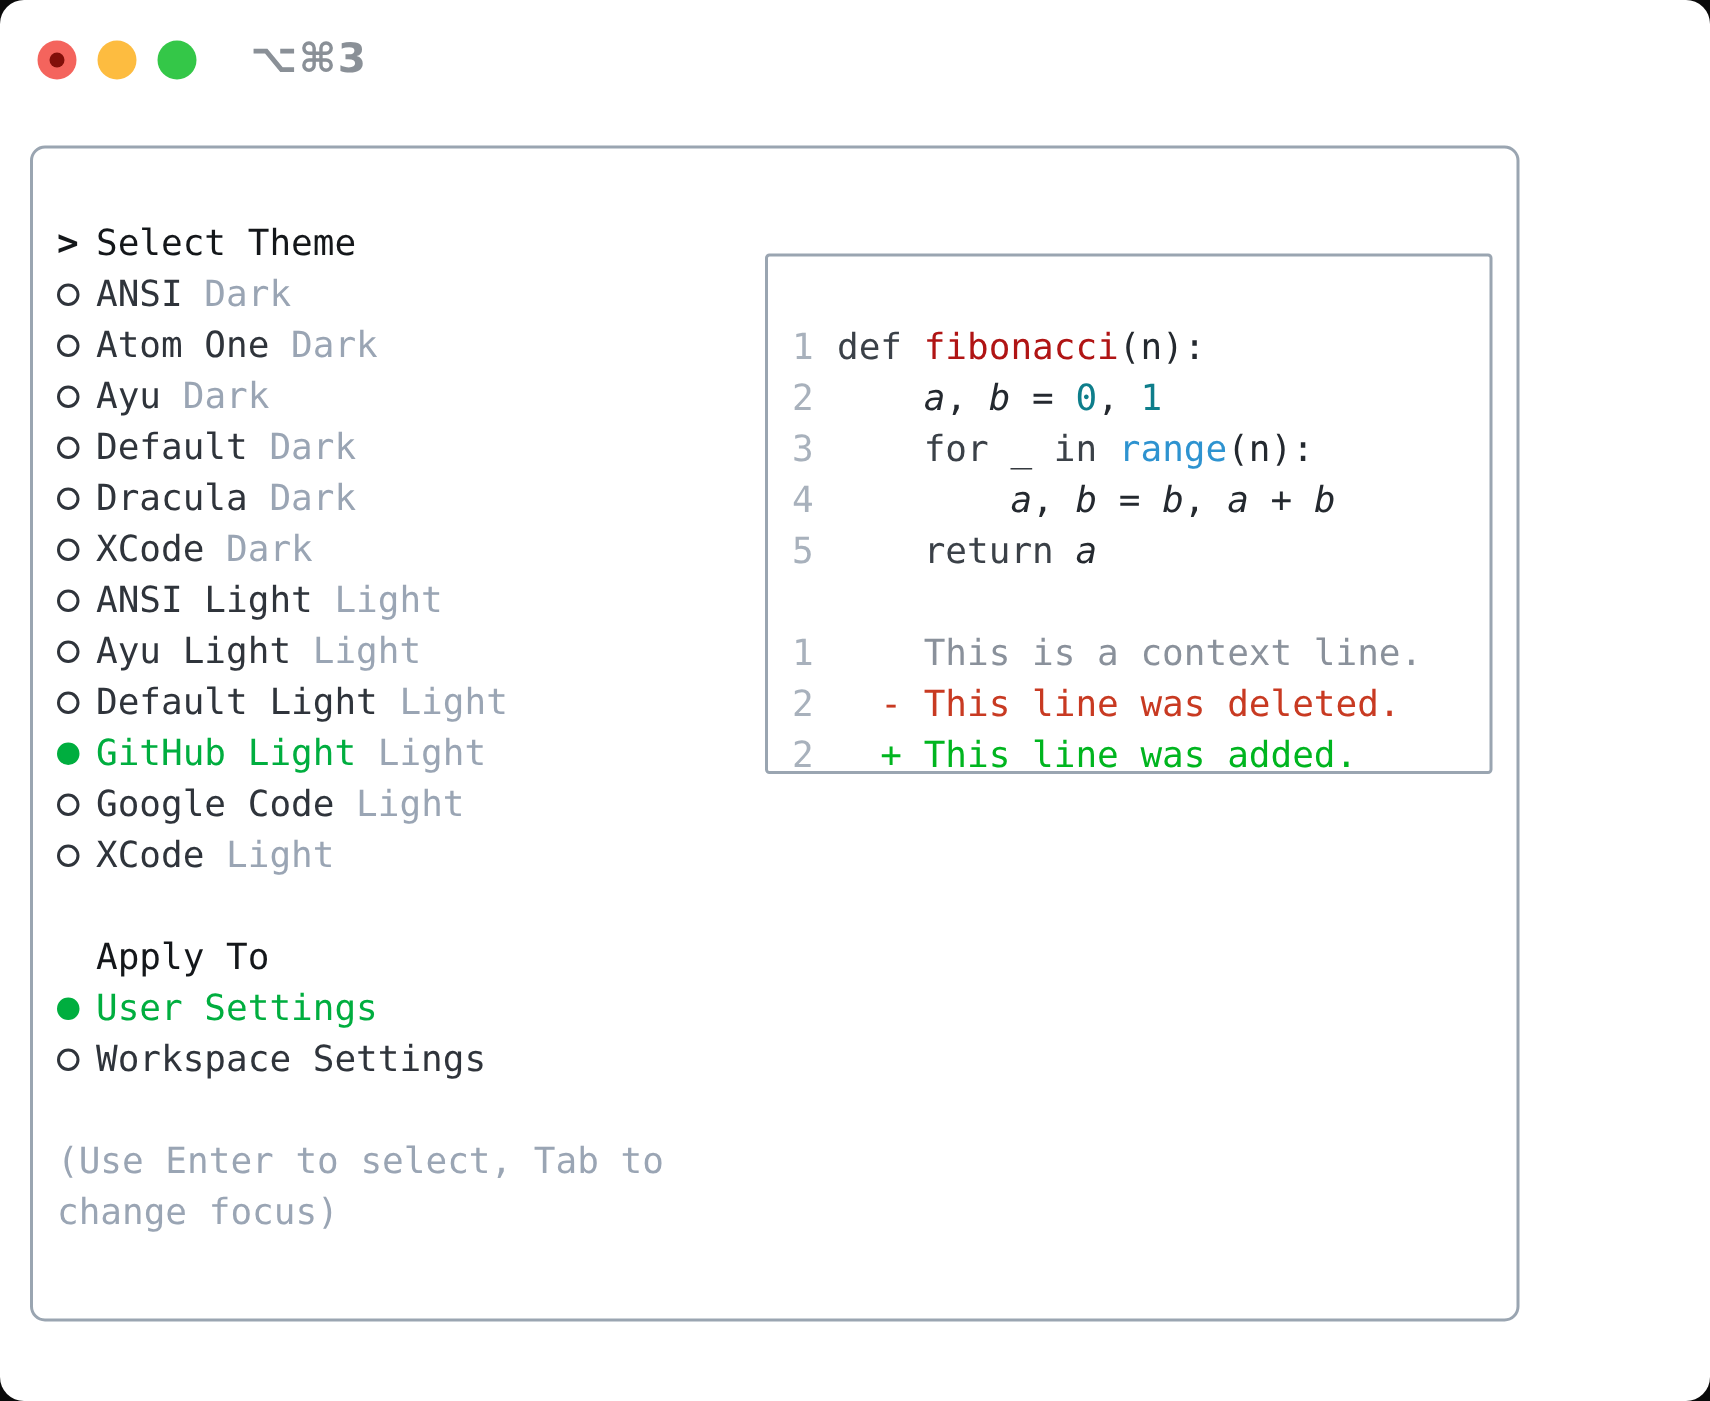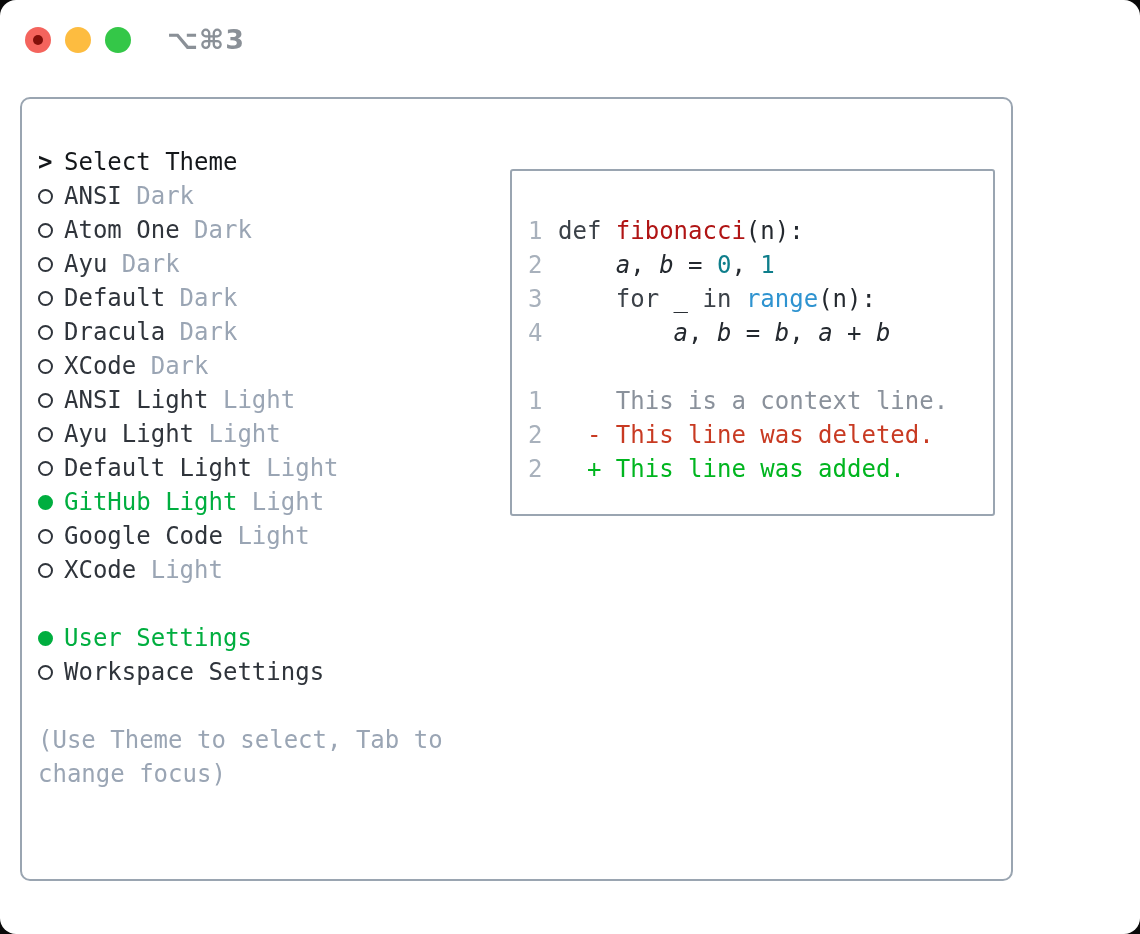--- a/index.html
+++ b/index.html
@@ -98,38 +98,43 @@
           <div class="row"><span class="marker"><span class="circle"></span></span><span class="item-name">ANSI Light</span><span class="item-tag"> Light</span></div>
           <div class="row"><span class="marker"><span class="circle"></span></span><span class="item-name">Ayu Light</span><span class="item-tag"> Light</span></div>
           <div class="row"><span class="marker"><span class="circle"></span></span><span class="item-name">Default Light</span><span class="item-tag"> Light</span></div>
           <div class="row"><span class="marker"><span class="circle sel"></span></span><span class="item-name sel">GitHub Light</span><span class="item-tag"> Light</span></div>
           <div class="row"><span class="marker"><span class="circle"></span></span><span class="item-name">Google Code</span><span class="item-tag"> Light</span></div>
           <div class="row"><span class="marker"><span class="circle"></span></span><span class="item-name">XCode</span><span class="item-tag"> Light</span></div>
         </div>
 
       <div class="spacer"></div>
 
+      <div class="row">
+        <span class="marker"></span>
+        <span class="panel-title" style="font-weight:normal;">Apply To</span>
+      </div>
 
       <div id="apply-list">
           <div class="row"><span class="marker"><span class="circle sel"></span></span><span class="item-name sel">User Settings</span></div>
           <div class="row"><span class="marker"><span class="circle"></span></span><span class="item-name">Workspace Settings</span></div>
         </div>
 
       <div class="spacer"></div>
 
-      <div class="hint">(Use Theme to select, Tab to change focus)</div>
+      <div class="hint">(Use Enter to select, Tab to change focus)</div>
     </div>
 
     <div class="right-panel">
       <div class="preview-box">
         <div id="preview-lines">
             <div class="line"><span class="ln">1</span><span class="seg-keyword">def </span><span class="seg-function">fibonacci</span><span class="seg-plain">(n):</span></div>
             <div class="line"><span class="ln">2</span><span class="seg-plain">    </span><span class="seg-variable">a</span><span class="seg-plain">, </span><span class="seg-variable">b</span><span class="seg-plain"> = </span><span class="seg-number">0</span><span class="seg-plain">, </span><span class="seg-number">1</span></div>
             <div class="line"><span class="ln">3</span><span class="seg-plain">    </span><span class="seg-keyword">for</span><span class="seg-plain"> _ </span><span class="seg-keyword">in</span><span class="seg-plain"> </span><span class="seg-builtin">range</span><span class="seg-plain">(n):</span></div>
             <div class="line"><span class="ln">4</span><span class="seg-plain">        </span><span class="seg-variable">a</span><span class="seg-plain">, </span><span class="seg-variable">b</span><span class="seg-plain"> = </span><span class="seg-variable">b</span><span class="seg-plain">, </span><span class="seg-variable">a</span><span class="seg-plain"> + </span><span class="seg-variable">b</span></div>
+            <div class="line"><span class="ln">5</span><span class="seg-plain">    </span><span class="seg-keyword">return</span><span class="seg-plain"> </span><span class="seg-variable">a</span></div>
             <div class="line"><span class="ln"></span></div>
             <div class="line"><span class="ln">1</span><span class="seg-context">    This is a context line.</span></div>
             <div class="line"><span class="ln">2</span><span class="seg-deleted">  - This line was deleted.</span></div>
             <div class="line"><span class="ln">2</span><span class="seg-added">  + This line was added.</span></div>
           </div>
       </div>
     </div>
 
   </div>
 </div>

